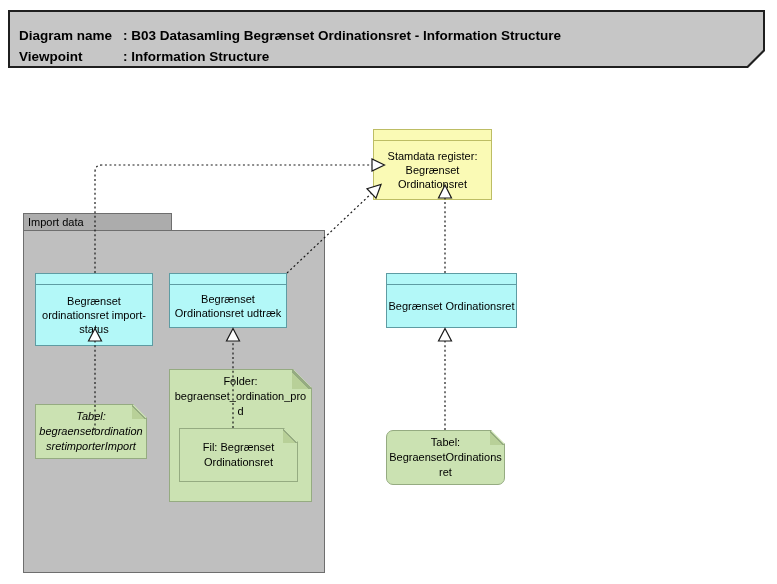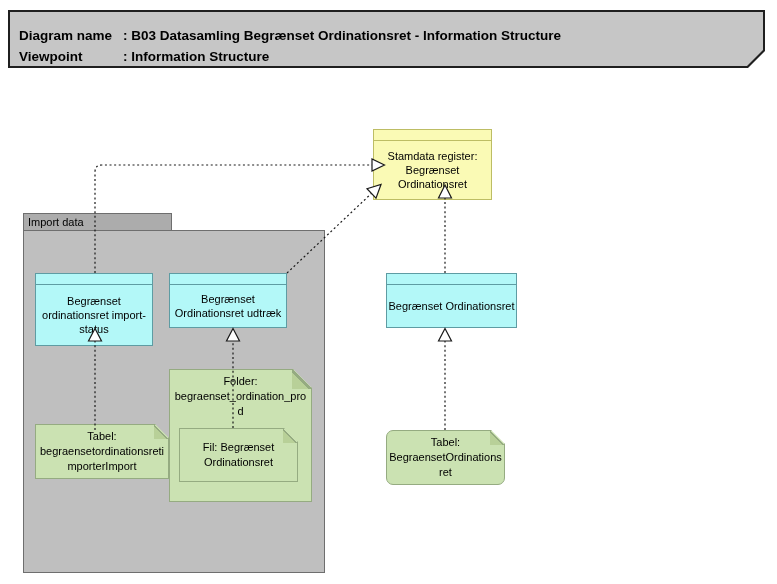--- a/index.html
+++ b/index.html
@@ -118,21 +118,21 @@
 </div>
 
 <div class="abs note note-lg" style="left:169px;top:369px;width:143px;height:133px;">
   <div class="note-text">Folder: begraenset_ordination_prod</div>
 </div>
 
 <div class="abs note" style="left:179px;top:428px;width:119px;height:54px;">
   <div class="note-text">Fil: Begrænset Ordinationsret</div>
 </div>
 
-<div class="abs note" style="left:35px;top:424px;width:134px;height:55px;">
+<div class="abs note" style="left:35px;top:404px;width:112px;height:55px;font-style:italic;">
   <div class="note-text">Tabel: begraensetordinationsretimporterImport</div>
 </div>
 
 <div class="abs note" style="left:386px;top:430px;width:119px;height:55px;border-radius:7px;">
   <div class="note-text">Tabel: BegraensetOrdinationsret</div>
 </div>
 
 <svg class="abs connectors" viewBox="0 0 777 584">
   <g>
     <path d="M95,273 L95,172 Q95,165 102,165 L372,165"></path>

